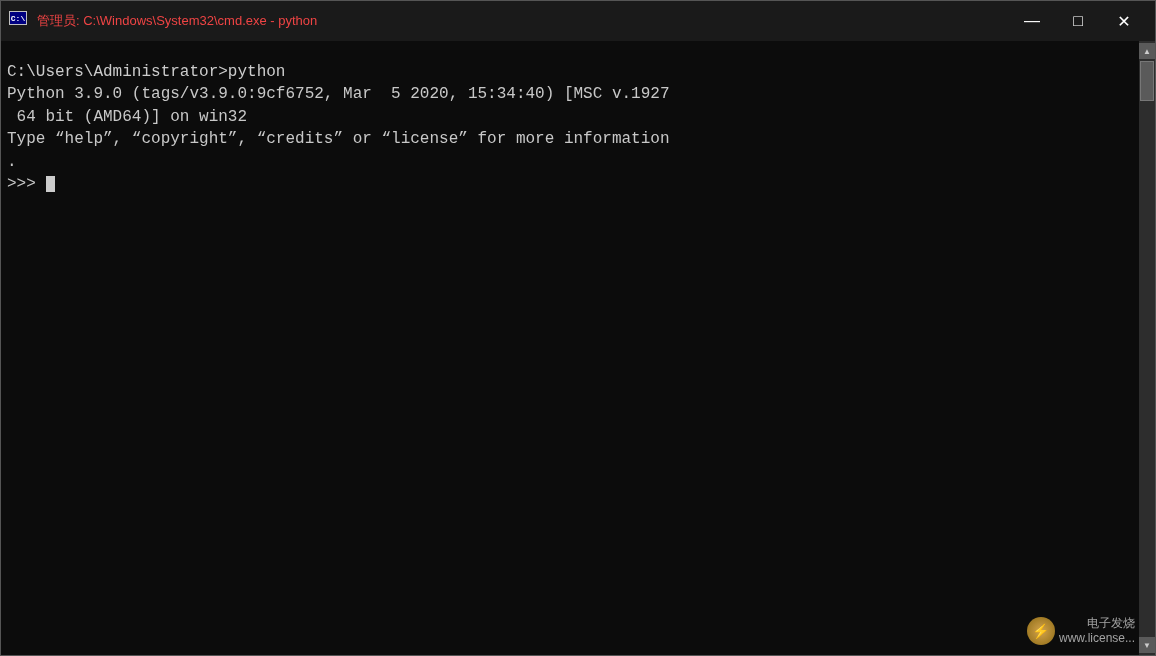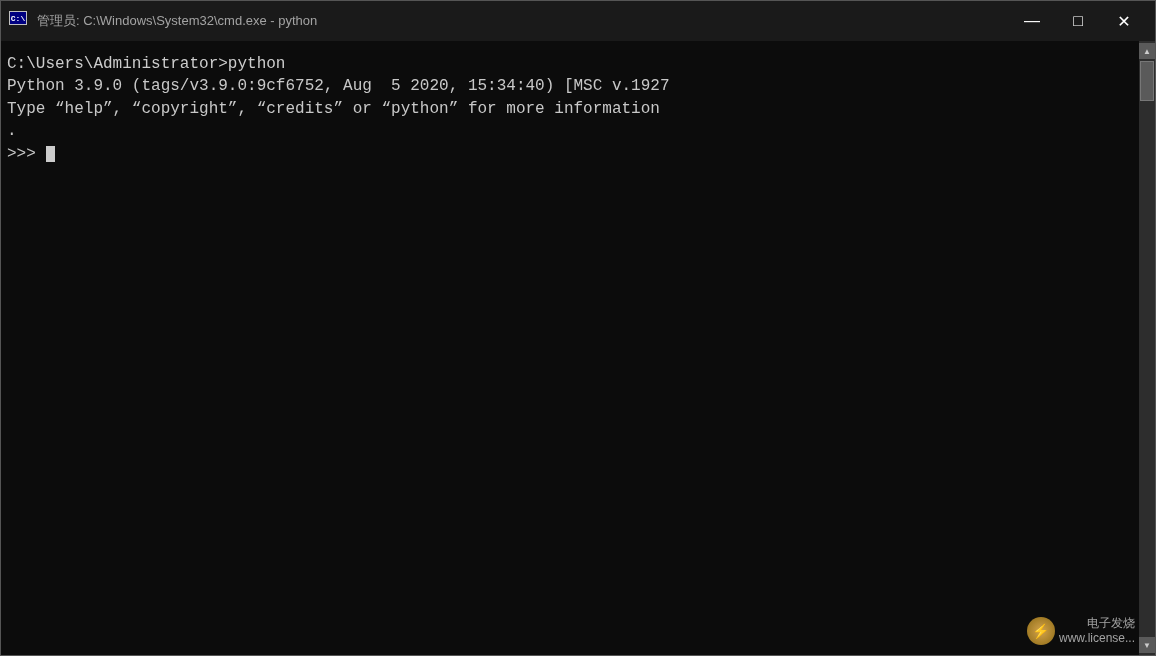--- a/index.html
+++ b/index.html
@@ -36,21 +36,21 @@
     }
 
     .title-bar-icon {
       width: 20px;
       height: 20px;
       margin-right: 8px;
       flex-shrink: 0;
     }
 
     .title-bar-text {
-      color: #a3a3a3;
+      color: #ef4444;
       font-size: 13px;
       flex: 1;
       white-space: nowrap;
       overflow: hidden;
       text-overflow: ellipsis;
     }
 
     .title-bar-controls {
       display: flex;
       gap: 0;
@@ -78,21 +78,21 @@
       overflow: hidden;
     }
 
     .terminal {
       flex: 1;
       background: #0c0c0c;
       color: #cccccc;
       font-family: 'Courier New', 'Consolas', monospace;
       font-size: 16px;
       line-height: 1.4;
-      padding: 12px 6px;
+      padding: 20px 6px;
       overflow: hidden;
     }
 
     .terminal-line {
       white-space: pre;
       display: block;
     }
 
     .terminal-line.cmd-line {
       color: #cccccc;
@@ -233,22 +233,23 @@
       </button>
       <button class="title-btn close" title="Close">
         <span>✕</span>
       </button>
     </div>
   </div>
 
   <div class="window-body" style="position:relative;">
     <div class="terminal">
       <span class="terminal-line cmd-line">C:\Users\Administrator&gt;python</span>
-      <span class="terminal-line python-version">Python 3.9.0 (tags/v3.9.0:9cf6752, Aug  5 2020, 15:34:40) [MSC v.1927</span>
-      <span class="terminal-line type-hint">Type “help”, “copyright”, “credits” or “python” for more information</span>
+      <span class="terminal-line python-version">Python 3.9.0 (tags/v3.9.0:9cf6752, Mar  5 2020, 15:34:40) [MSC v.1927</span>
+      <span class="terminal-line python-version"> 64 bit (AMD64)] on win32</span>
+      <span class="terminal-line type-hint">Type “help”, “copyright”, “credits” or “license” for more information</span>
       <span class="terminal-line type-hint">.</span>
       <span class="terminal-line prompt-line"><span>&gt;&gt;&gt; </span><span class="cursor"></span></span>
     </div>
 
     <div class="scrollbar">
       <div class="scrollbar-arrow">▲</div>
       <div class="scrollbar-track">
         <div class="scrollbar-thumb"></div>
       </div>
       <div class="scrollbar-arrow">▼</div>

